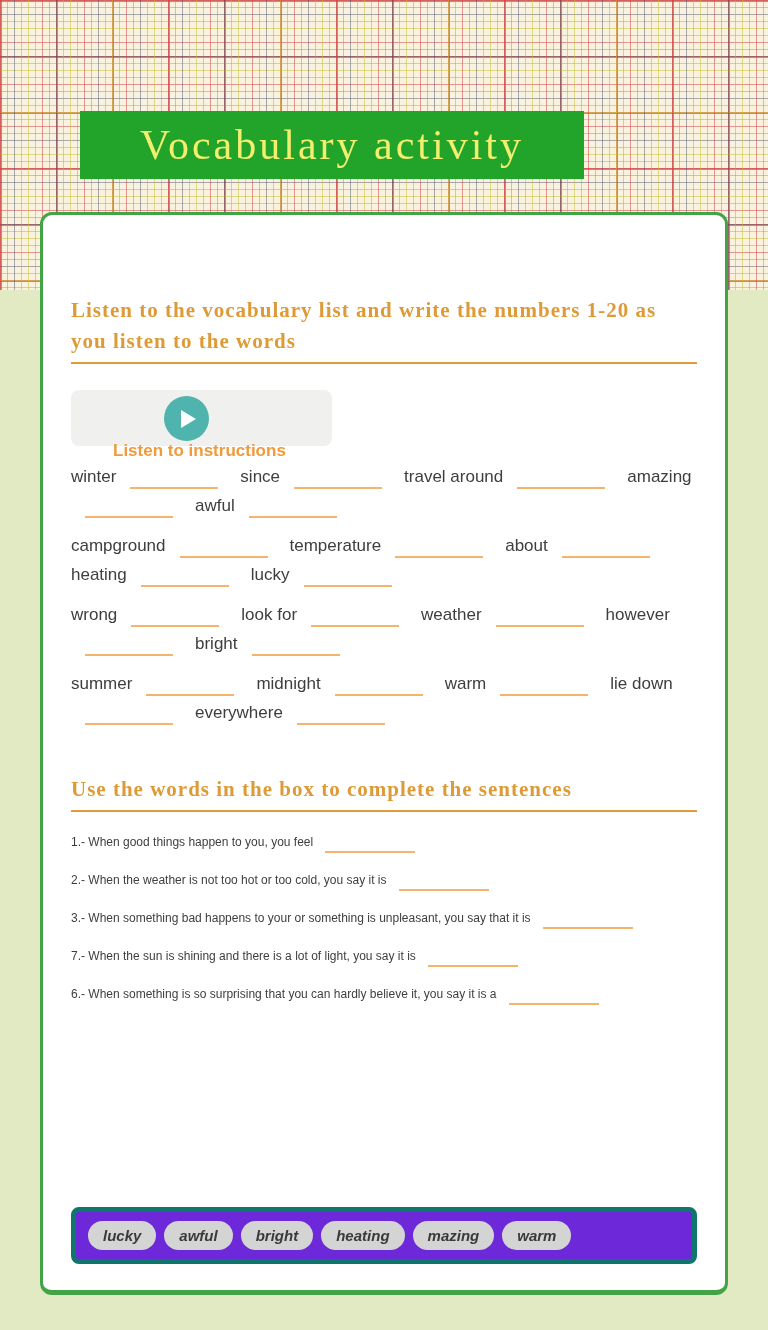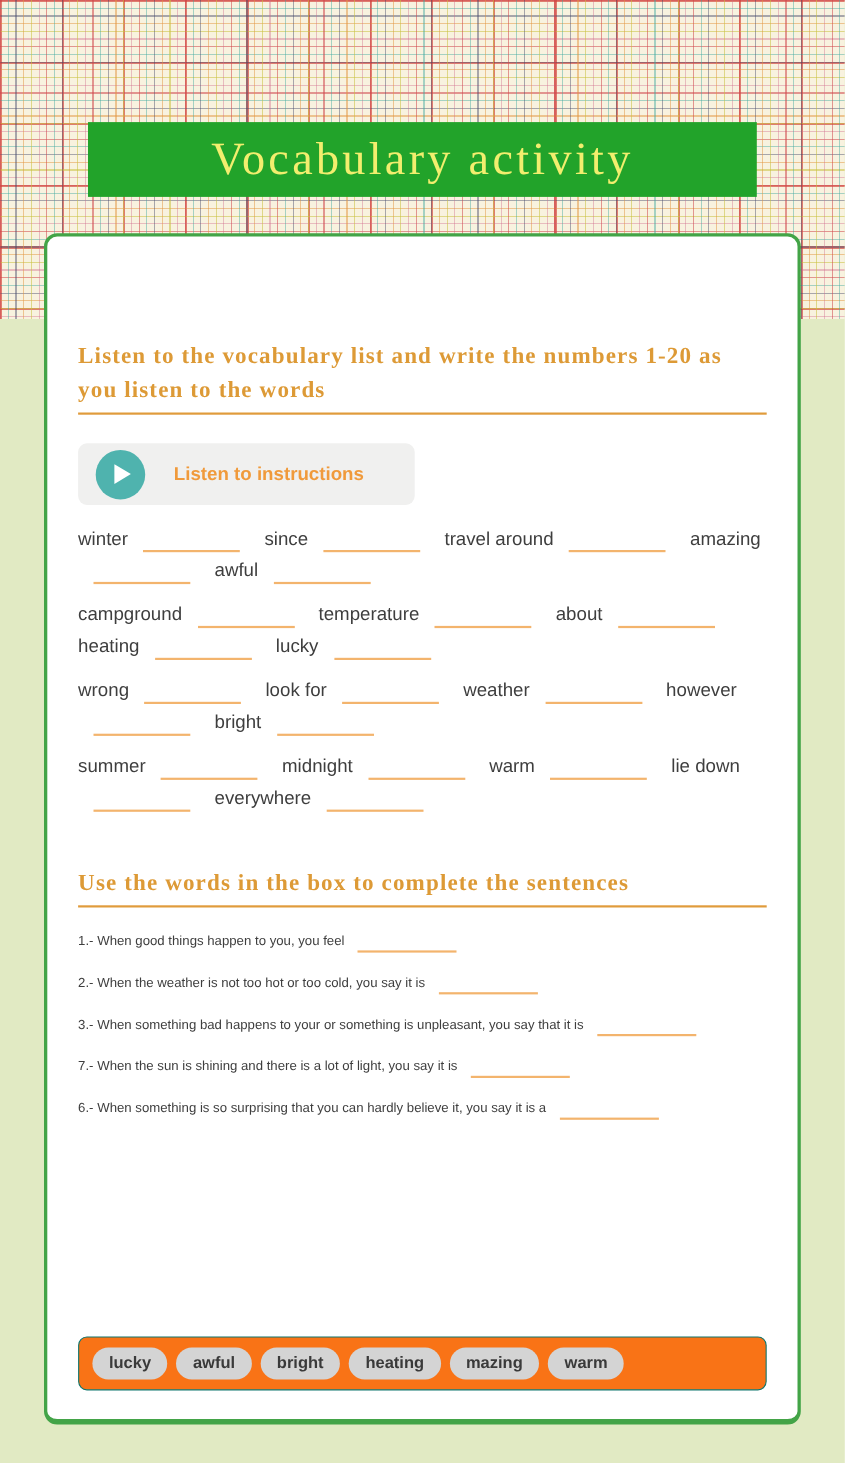--- a/index.html
+++ b/index.html
@@ -32,41 +32,41 @@
         rgba(201,193,63,.55) 28px 29px, transparent 29px 35px,
         rgba(208,106,140,.4) 35px 36px, transparent 36px 42px),
       repeating-linear-gradient(to right,
         rgba(210,62,52,.65) 0 2px, transparent 2px 56px),
       repeating-linear-gradient(to bottom,
         rgba(210,62,52,.65) 0 2px, transparent 2px 56px);
   }
 
   
   .banner {
-    position:absolute; left:80px; top:111px; width:608px; height:68px;
+    position:absolute; left:80px; top:111px; width:504px; height:68px;
     background:#22a32a;
     display:flex; align-items:center; justify-content:center;
     z-index:2;
   }
   .banner-title {
     font-family:cursive;
     font-size:42px; line-height:1;
     color:#f2ee6e;
     letter-spacing:3px;
     white-space:nowrap;
   }
 
   
   .card {
     position:absolute; left:40px; top:212px; width:688px; height:1083px;
     background:#ffffff;
     border:3px solid #43a447;
     border-bottom-width:5px;
     border-radius:12px;
-    padding:17px 28px;
+    padding:4px 28px;
     z-index:3;
     overflow:hidden;
   }
 
   .section-heading {
     font-family:cursive;
     font-weight:600;
     font-size:21px;
     line-height:31px;
     letter-spacing:1px;
@@ -83,20 +83,21 @@
   
   .audio-btn {
     margin-top:26px;
     display:flex; align-items:center;
     background:#f0f0ef;
     border:none;
     border-radius:8px;
     padding:6px 46px 6px 16px;
     height:56px;
     cursor:pointer;
+    flex-direction:column;
   }
   .play-circle {
     width:45px; height:45px; border-radius:50%;
     background:#4fb3ae;
     display:flex; align-items:center; justify-content:center;
     flex:0 0 auto;
   }
   .play-tri {
     width:0; height:0;
     border-left:15px solid #ffffff;
@@ -128,24 +129,25 @@
   .sentence { font-size:12px; line-height:28px; margin-bottom:10px; }
   .stext { color:#3e3e3e; }
   .sblank {
     width:90px;
     margin:0 12px;
   }
 
   
   .word-bank {
     position:absolute; left:28px; right:28px; bottom:26px;
-    background:#f97316;
-    border:1px solid #0f766e;
+    background:#6d28d9;
+    border:5px solid #0f766e;
     border-radius:8px;
     padding:9px 8px;
+    font-style:italic;
   }
   .pill {
     display:inline-block;
     background:#d4d4d4;
     color:#3a3a3a;
     font-size:15px;
     font-weight:600;
     padding:6px 15px;
     border-radius:16px;
     margin:0 4px;

